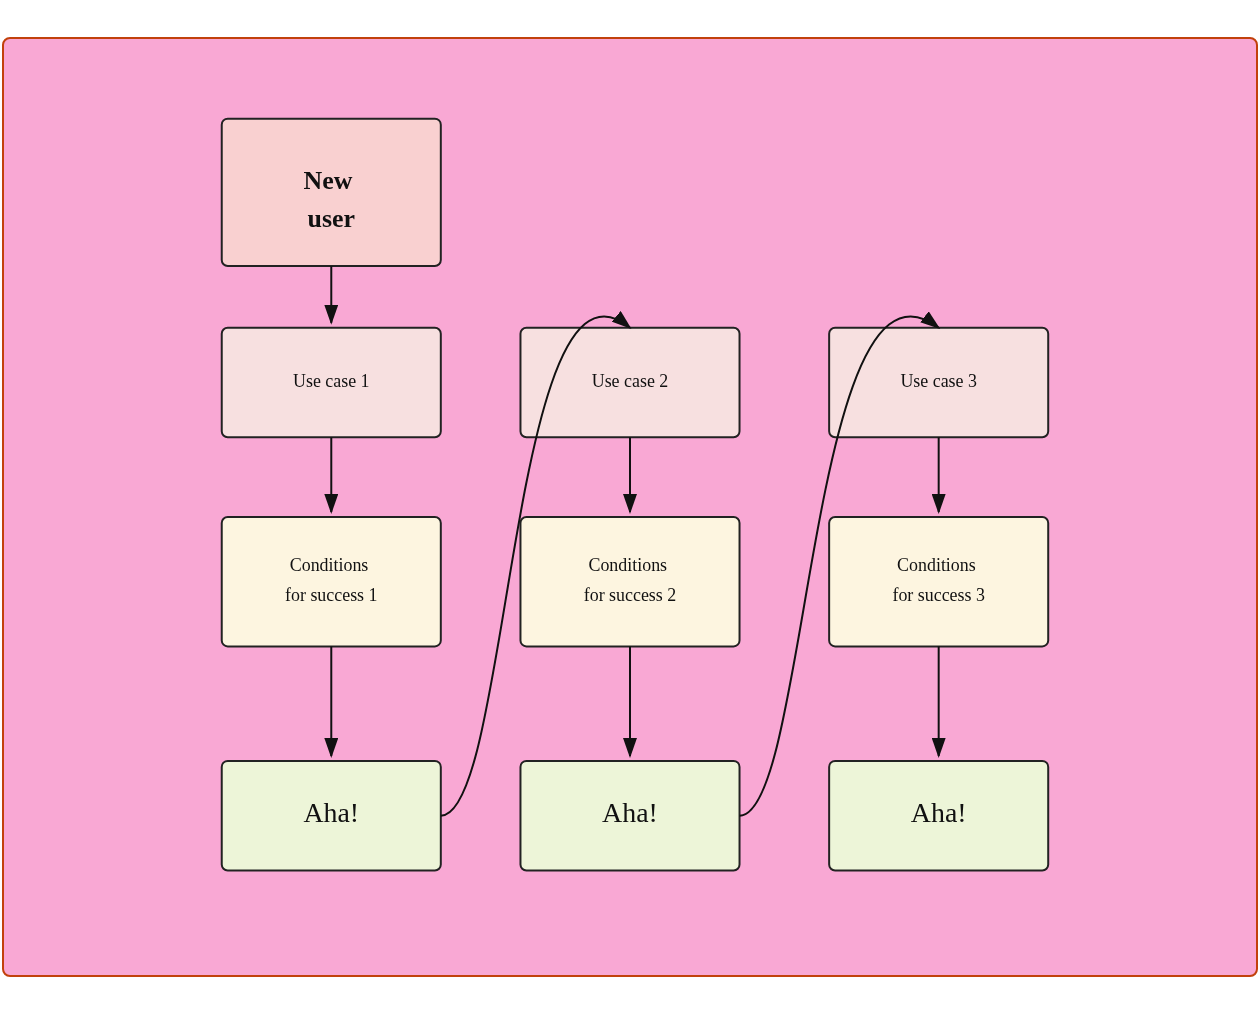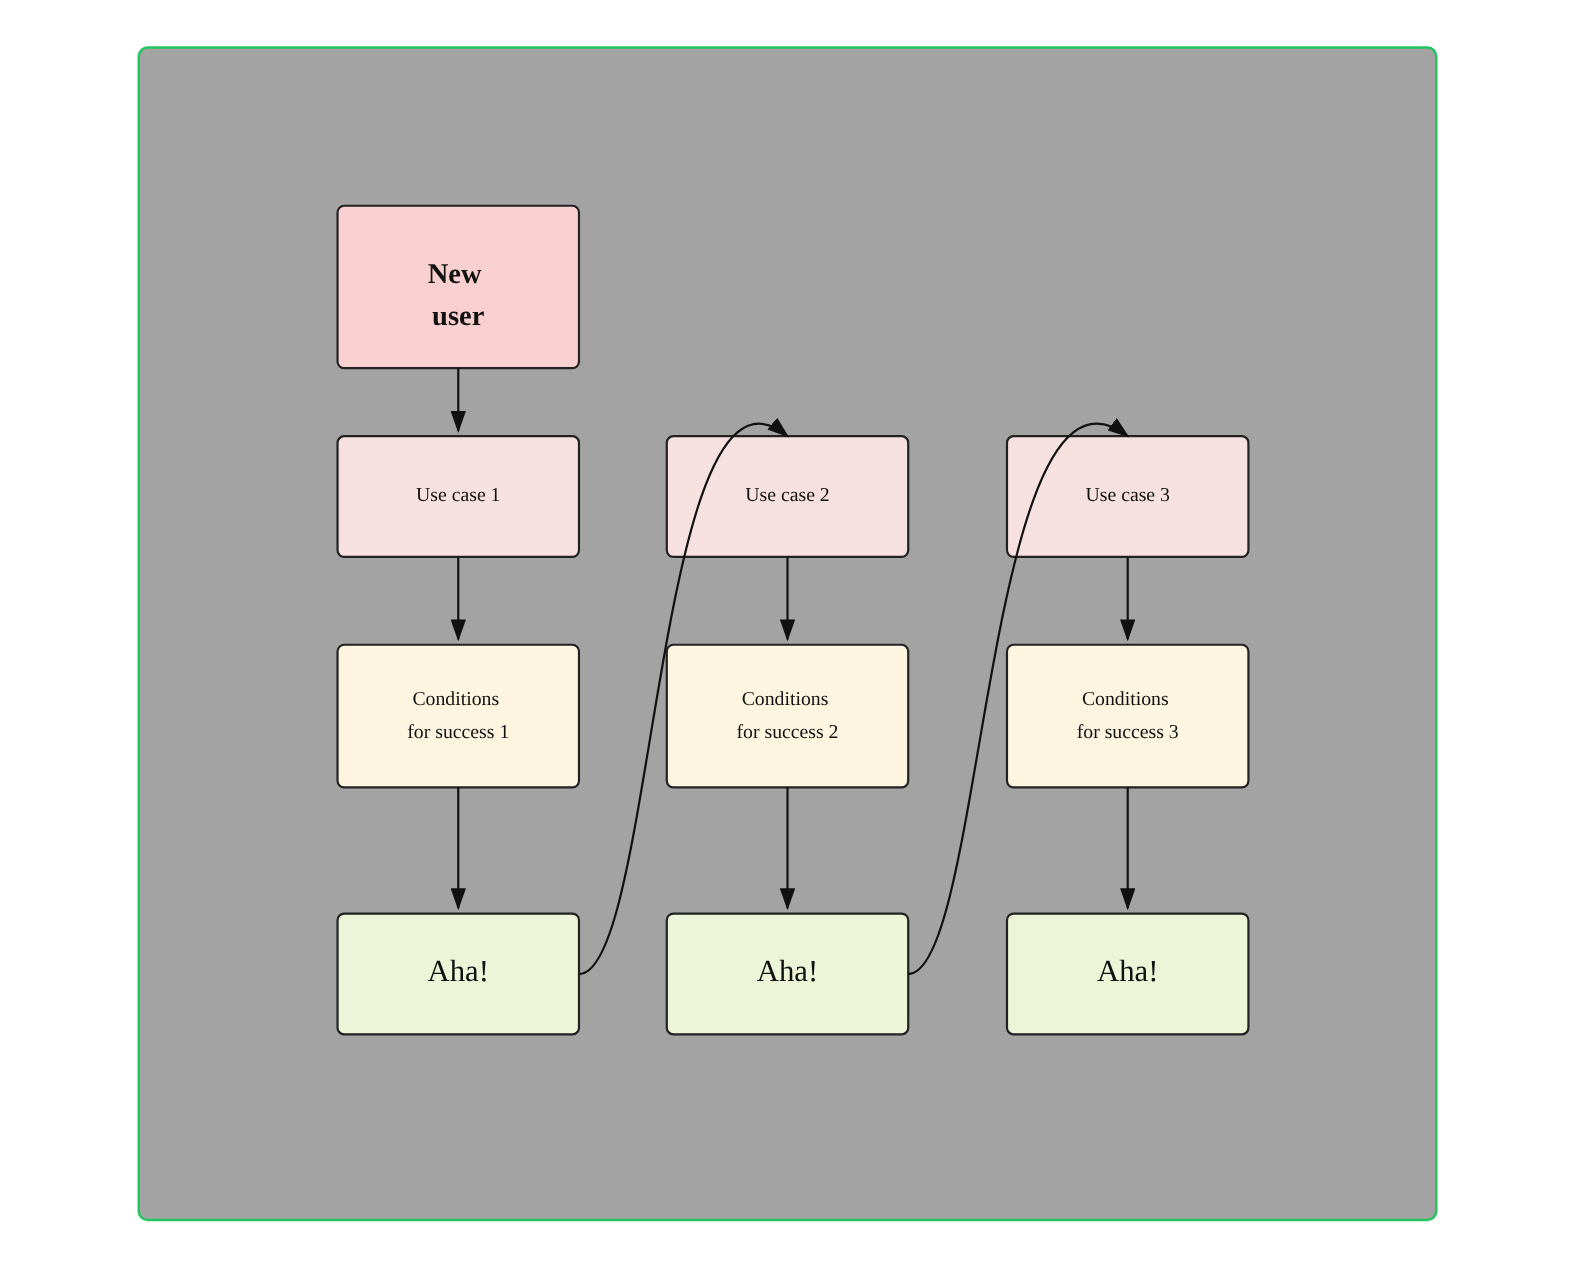--- a/index.html
+++ b/index.html
@@ -8,26 +8,26 @@
       height: 1013px;
       background: #fff;
       font-family: 'Georgia', serif;
       display: flex;
       align-items: center;
       justify-content: center;
       overflow: hidden;
     }
 
     .outer-border {
-      width: 1040px;
+      width: 1256px;
       height: 940px;
-      border: 2px solid #22c55e;
+      border: 2px solid #c2410c;
       border-radius: 8px;
       position: relative;
-      background: #a3a3a3;
+      background: #f9a8d4;
     }
 
     svg.diagram {
       width: 100%;
       height: 100%;
     }
 
     
     .node-new-user {
       fill: #f9d0d0;

